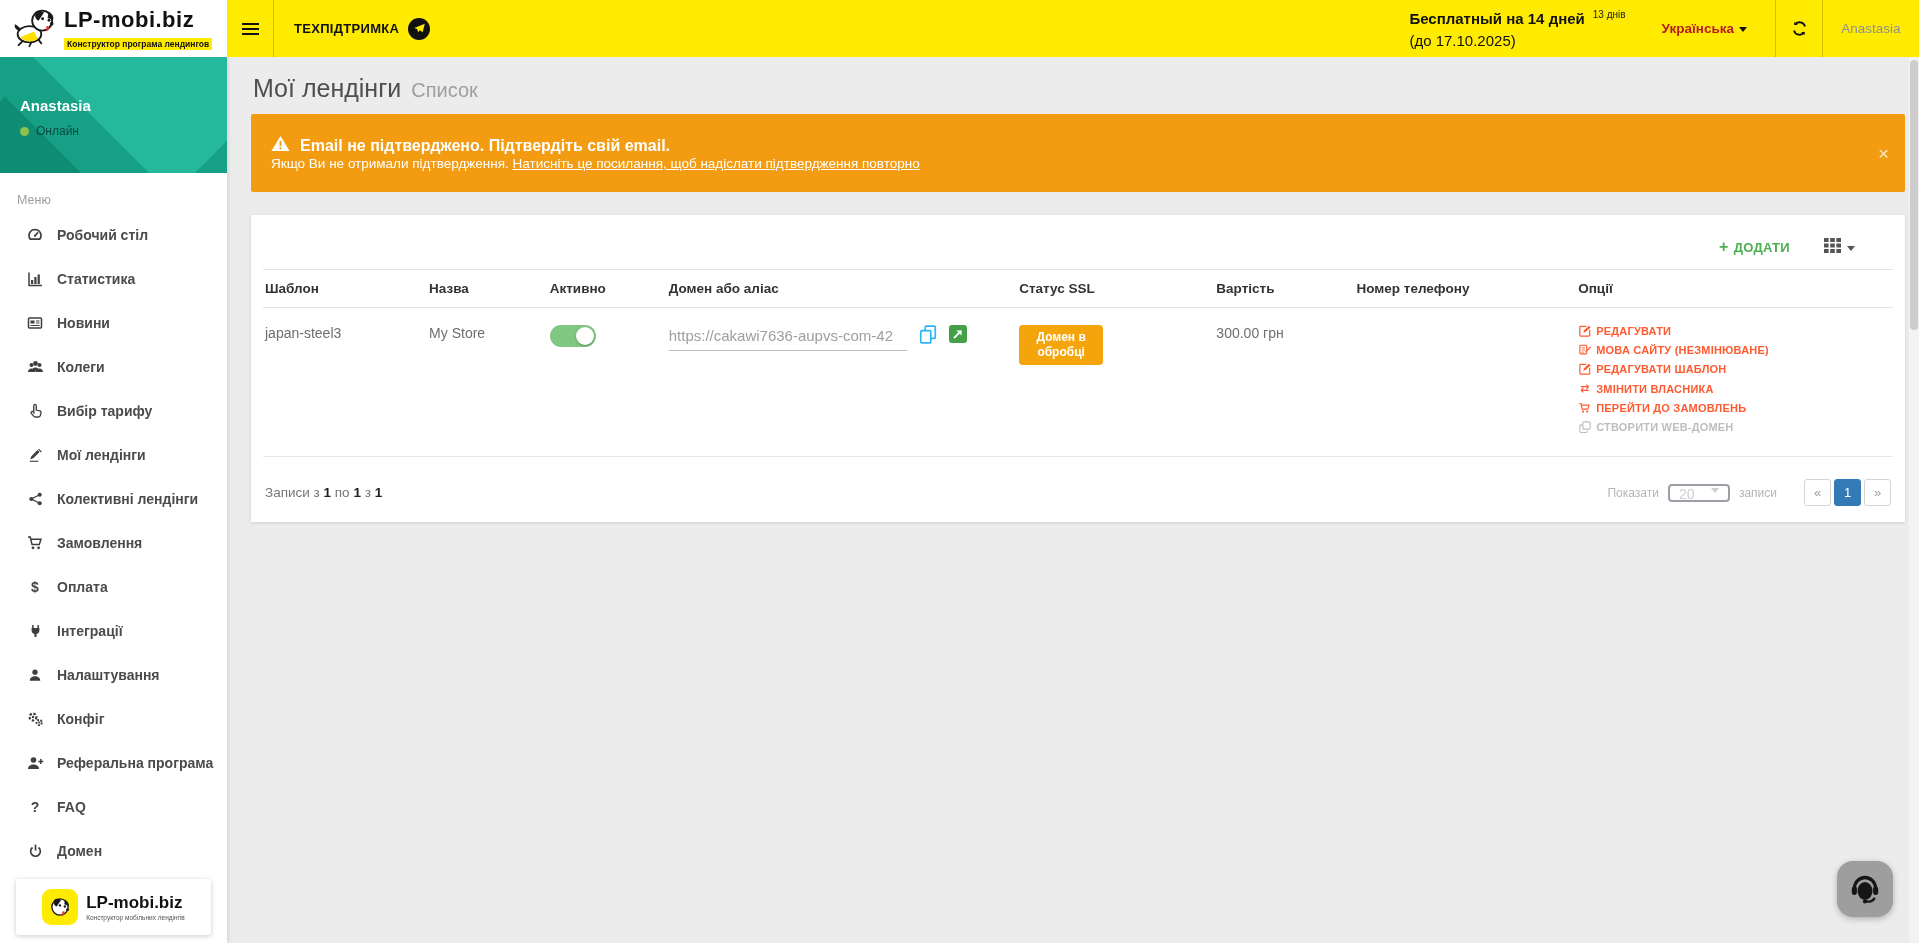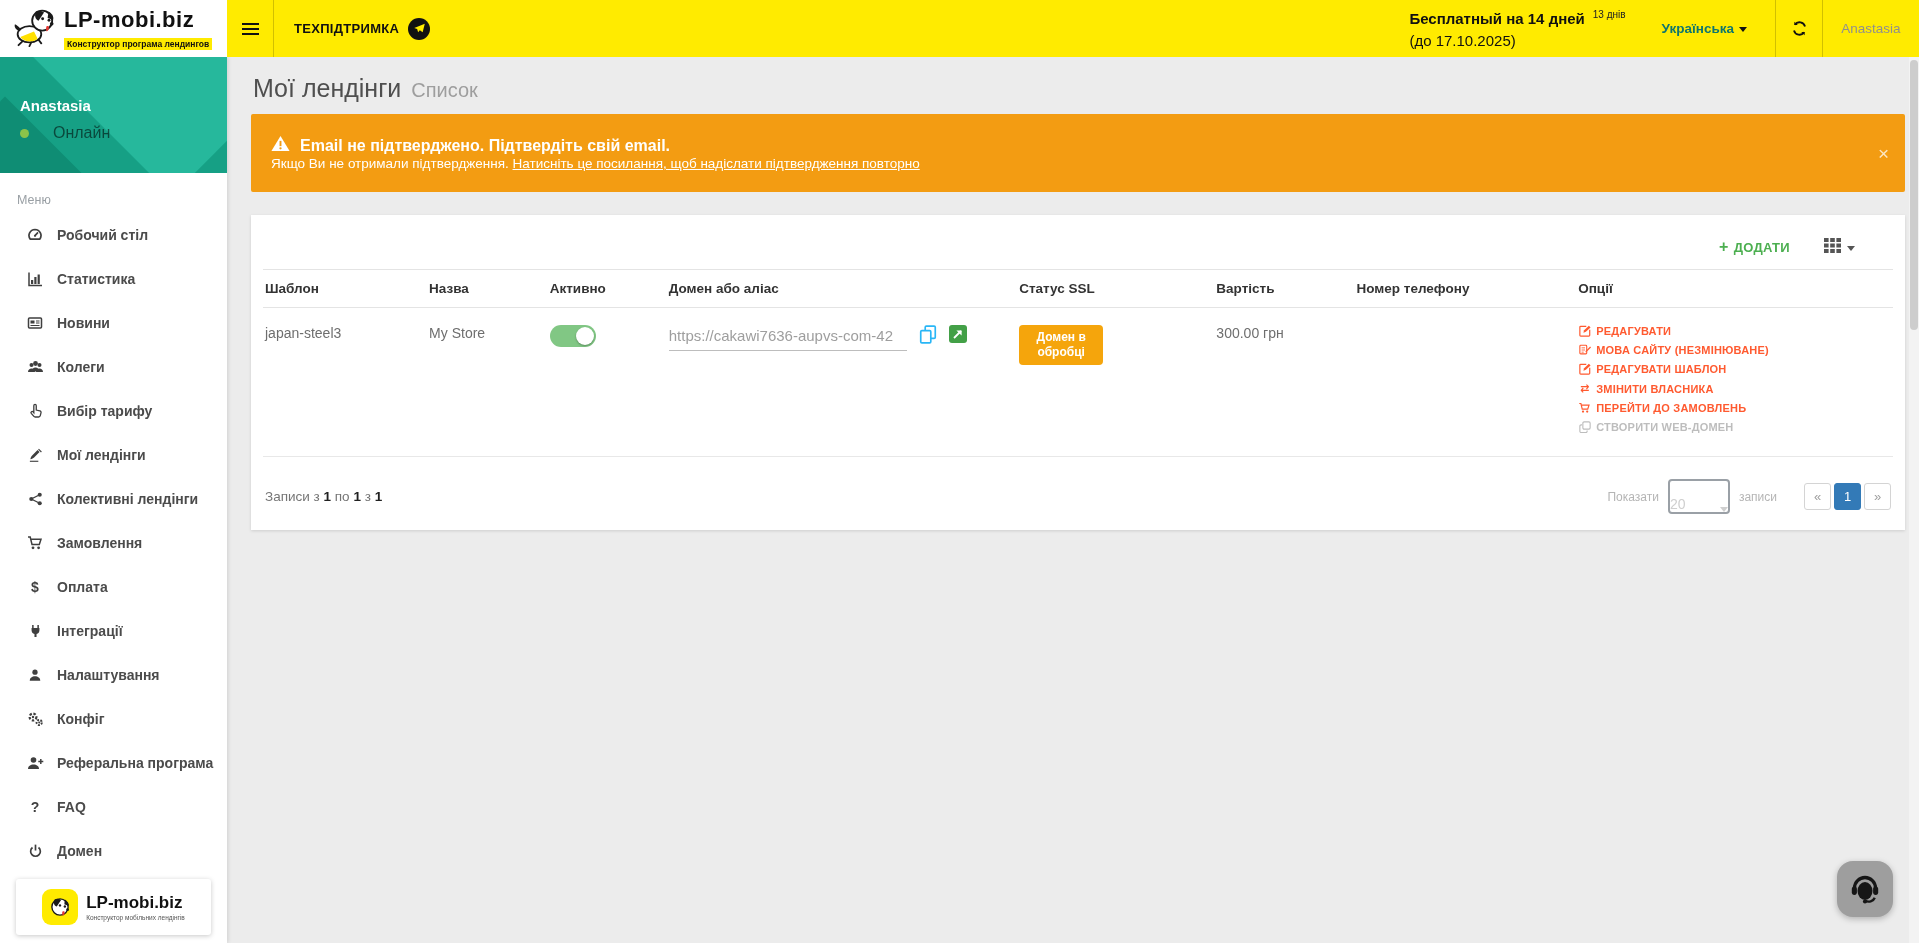--- a/index.html
+++ b/index.html
@@ -13,33 +13,33 @@
   .logo-txt .t2 { font-size:8.5px; color:#111; background:#ffeb00; padding:1px 3px; margin-top:1px; display:inline-block; font-weight:bold; }
   .burger { width:47px; display:flex; align-items:center; justify-content:center; border-right:1px solid rgba(0,0,0,.18); cursor:pointer; }
   .burger span { display:block; width:17px; height:2px; background:#111; box-shadow:0 5px 0 #111, 0 -5px 0 #111; }
   .support { display:flex; align-items:center; gap:9px; margin-left:20px; font-size:13px; font-weight:bold; color:#111; cursor:pointer; letter-spacing:.3px; }
   .tg { width:22px; height:22px; background:#111; border-radius:50%; display:flex; align-items:center; justify-content:center; }
   .spacer { flex:1; }
   .trial { display:flex; align-items:flex-start; gap:8px; padding-top:8px; }
   .trial .lines { text-align:left; font-size:15px; color:#111; line-height:1.45; }
   .trial .lines b { font-weight:bold; }
   .trial .days { font-size:10px; color:#222; padding-top:1px; }
-  .lang { display:flex; align-items:center; gap:5px; font-size:13.5px; font-weight:bold; color:#0f766e; margin:0 28px 0 36px; cursor:pointer; }
+  .lang { display:flex; align-items:center; gap:5px; font-size:13.5px; font-weight:bold; color:#b91c1c; margin:0 28px 0 36px; cursor:pointer; }
   .caret { width:0; height:0; border-left:4px solid transparent; border-right:4px solid transparent; border-top:5px solid #111; margin-top:2px; }
   .hdiv { width:1px; background:rgba(0,0,0,.18); }
   .refresh { width:46px; display:flex; align-items:center; justify-content:center; cursor:pointer; color:#111; }
   .huser { width:96px; display:flex; align-items:center; justify-content:center; font-size:13.5px; color:#8f8f8f; cursor:pointer; }
 
   
   .sidebar { position:absolute; top:57px; left:0; width:227px; bottom:0; background:#fff; box-shadow:1px 0 4px rgba(0,0,0,.12); z-index:20; }
   .profile { position:relative; height:116px; background:#16a085; overflow:hidden; }
   .profile .deco1 { position:absolute; width:260px; height:260px; background:#26b89c; transform:rotate(45deg); top:-175px; right:-75px; }
   .profile .deco2 { position:absolute; width:200px; height:200px; background:#0f8d74; transform:rotate(45deg); bottom:-165px; left:-95px; }
   .pname { position:relative; color:#fff; font-weight:bold; font-size:15px; padding:40px 0 0 20px; z-index:2; }
-  .pstatus { position:relative; display:flex; align-items:center; gap:24px; padding:10px 0 0 20px; z-index:2; font-size:16px; color:rgba(0,0,0,.55); }
+  .pstatus { position:relative; display:flex; align-items:center; gap:7px; padding:10px 0 0 20px; z-index:2; font-size:12px; color:rgba(0,0,0,.55); }
   .dot { width:9px; height:9px; border-radius:50%; background:#8bc34a; }
   .menu-label { font-size:12.5px; color:#9aa0a5; padding:20px 0 6px 17px; }
   .menu { list-style:none; }
   .menu li { height:44px; display:flex; align-items:center; gap:13px; padding-left:26px; cursor:pointer; color:#4b4b4b; font-size:14px; font-weight:bold; }
   .mi { width:18px; display:flex; justify-content:center; color:#3f3f3f; flex:none; font-size:14px; font-weight:bold; }
   .side-logo { position:absolute; left:16px; right:16px; bottom:8px; background:#fff; box-shadow:0 1px 5px rgba(0,0,0,.22); border-radius:3px; height:56px; display:flex; align-items:center; justify-content:center; gap:8px; cursor:pointer; }
   .ylogo { width:36px; height:36px; background:#ffeb00; border-radius:9px; display:flex; align-items:center; justify-content:center; }
   .side-logo .t1 { font-size:17px; font-weight:bold; color:#111; }
   .side-logo .t2 { font-size:6.5px; color:#555; margin-top:1px; }
 
@@ -81,21 +81,21 @@
   .opts li { margin-bottom:7px; }
   .opts a { display:flex; align-items:center; gap:5px; color:#ff5a30; font-size:11px; font-weight:bold; text-decoration:none; cursor:pointer; letter-spacing:.2px; }
   .opts a.disabled { color:#bdbdbd; cursor:default; }
   .oic { width:13px; display:flex; justify-content:center; font-size:11px; }
 
   .tfoot { display:flex; align-items:center; justify-content:space-between; margin-top:16px; padding:6px 2px 2px; }
   .recs { font-size:13.5px; color:#757575; }
   .recs b { color:#212121; }
   .fright { display:flex; align-items:center; }
   .flabel { font-size:12px; color:#b5b5b5; }
-  .psize { width:62px; height:35px; border:2px solid #9aa0a6; border-radius:4px; margin:0 9px; display:flex; align-items:flex-end; justify-content:space-between; padding:0 0; background:#fff; cursor:pointer; }
+  .psize { width:62px; height:18px; border:2px solid #9aa0a6; border-radius:4px; margin:0 9px; display:flex; align-items:flex-start; justify-content:space-between; padding:0 9px; background:#fff; cursor:pointer; }
   .psize span { color:#cfcfcf; font-size:14px; }
   .psize .caret { border-top-color:#cfcfcf; }
   .pager { display:flex; gap:3px; margin-left:27px; }
   .pager button { width:27px; height:27px; border:1px solid #d4d4d4; background:#fff; color:#9e9e9e; font-size:13px; border-radius:3px; cursor:pointer; font-family:inherit; }
   .pager button.active { background:#337ab7; border-color:#337ab7; color:#fff; }
 
   
   .scrollbar { position:absolute; top:57px; right:0; width:10px; bottom:0; background:#f3f3f3; z-index:40; }
   .scrollbar .thumb { position:absolute; top:3px; left:1px; width:8px; height:270px; background:#cdcdcd; border-radius:4px; }
   .chat-btn { position:absolute; right:26px; bottom:26px; width:56px; height:56px; background:#9e9e9e; border:none; border-radius:16px; display:flex; align-items:center; justify-content:center; cursor:pointer; box-shadow:0 2px 6px rgba(0,0,0,.25); z-index:50; }

